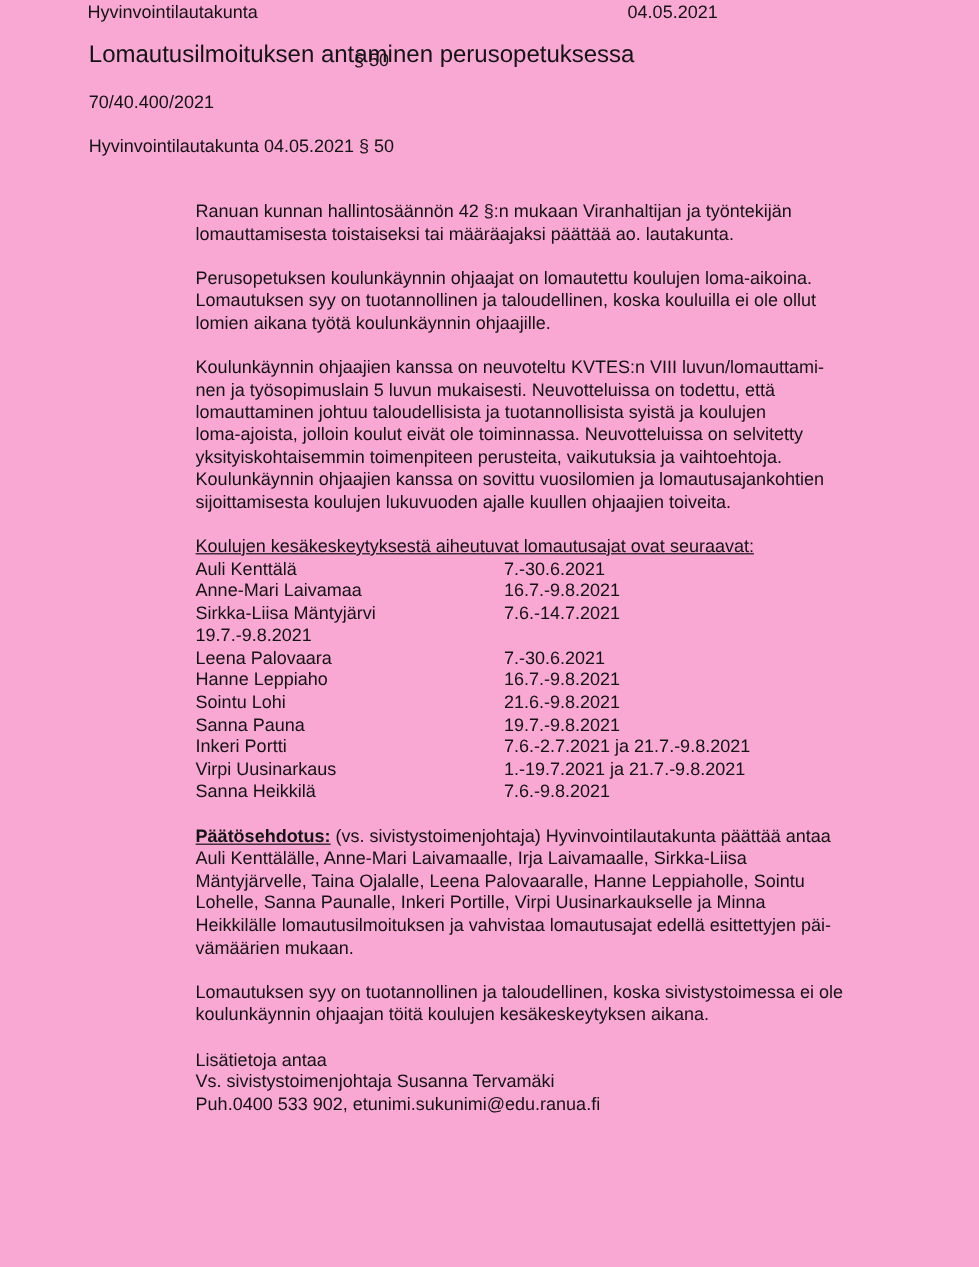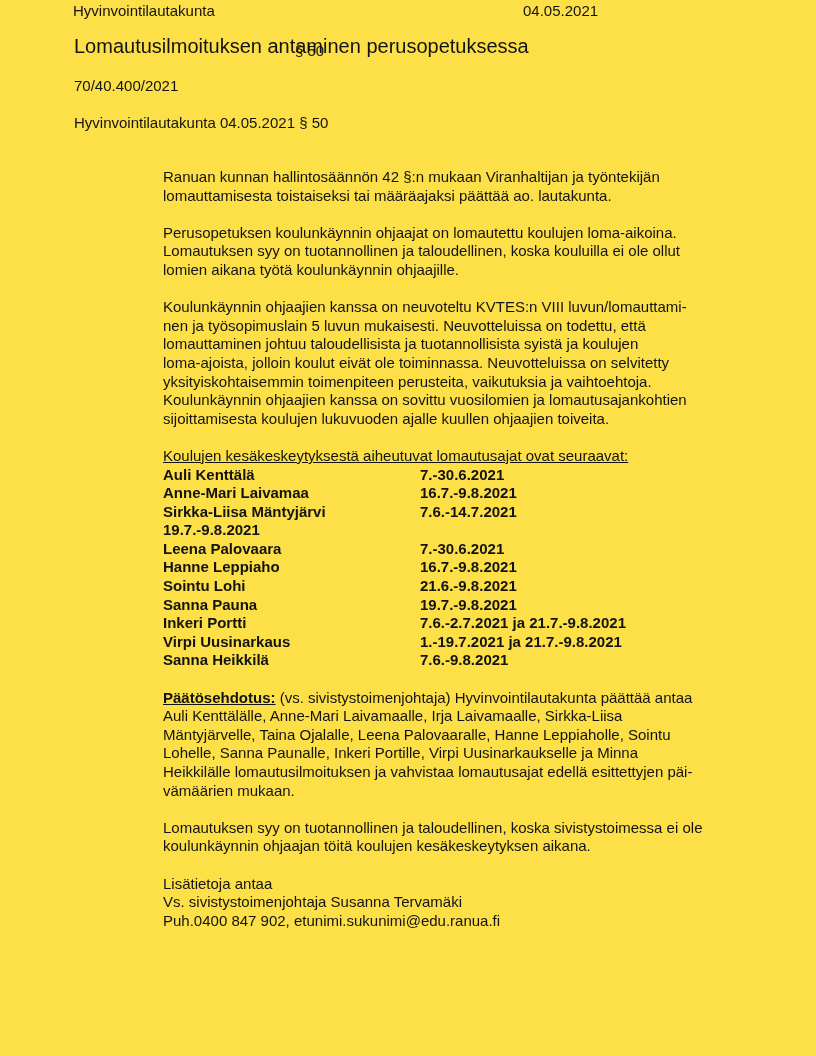--- a/index.html
+++ b/index.html
@@ -4,21 +4,21 @@
 <style>
   html, body {
     margin: 0;
     padding: 0;
     background: #ffffff;
   }
   .page {
     position: relative;
     width: 816px;
     height: 1056px;
-    background: #fde047;
+    background: #f9a8d4;
     font-family: "Liberation Sans", sans-serif;
     font-size: 15px;
     line-height: 18.6px;
     color: #131313;
     overflow: hidden;
   }
   .doc-header { position: absolute; top: 2px; left: 0; right: 0; height: 19px; }
   .h-committee { position: absolute; left: 73px; white-space: pre; }
   .h-section   { position: absolute; left: 295px; white-space: pre; margin-top: 40px; }
   .h-date      { position: absolute; left: 523px; white-space: pre; }
@@ -46,21 +46,21 @@
     margin: 0 0 18.6px 0;
     white-space: pre;
   }
   .label {
     font-weight: bold;
     text-decoration: underline;
     text-align: right;
   }
   .layoff-list { margin: 0 0 18.6px 0; }
   .list-intro { white-space: pre; text-decoration: underline; }
-  .list-row { display: flex; font-weight: bold; }
+  .list-row { display: flex; }
   .col-name { flex: 0 0 257px; white-space: pre; }
   .col-period { white-space: pre; }
 </style>
 </head>
 <body>
 
 <div class="page">
 
   <div class="doc-header">
     <span class="h-committee">Hyvinvointilautakunta</span>
@@ -145,16 +145,16 @@
 Lohelle, Sanna Paunalle, Inkeri Portille, Virpi Uusinarkaukselle ja Minna
 Heikkilälle lomautusilmoituksen ja vahvistaa lomautusajat edellä esittettyjen päi-
 vämäärien mukaan.</span></p>
 
     <p>Lomautuksen syy on tuotannollinen ja taloudellinen, koska sivistystoimessa ei ole
 koulunkäynnin ohjaajan töitä koulujen kesäkeskeytyksen aikana.</p>
 
 
     <p>Lisätietoja antaa
 Vs. sivistystoimenjohtaja Susanna Tervamäki
-Puh.0400 847 902, etunimi.sukunimi@edu.ranua.fi</p>
+Puh.0400 533 902, etunimi.sukunimi@edu.ranua.fi</p>
 
   </div>
 </div>
 
 </body></html>

